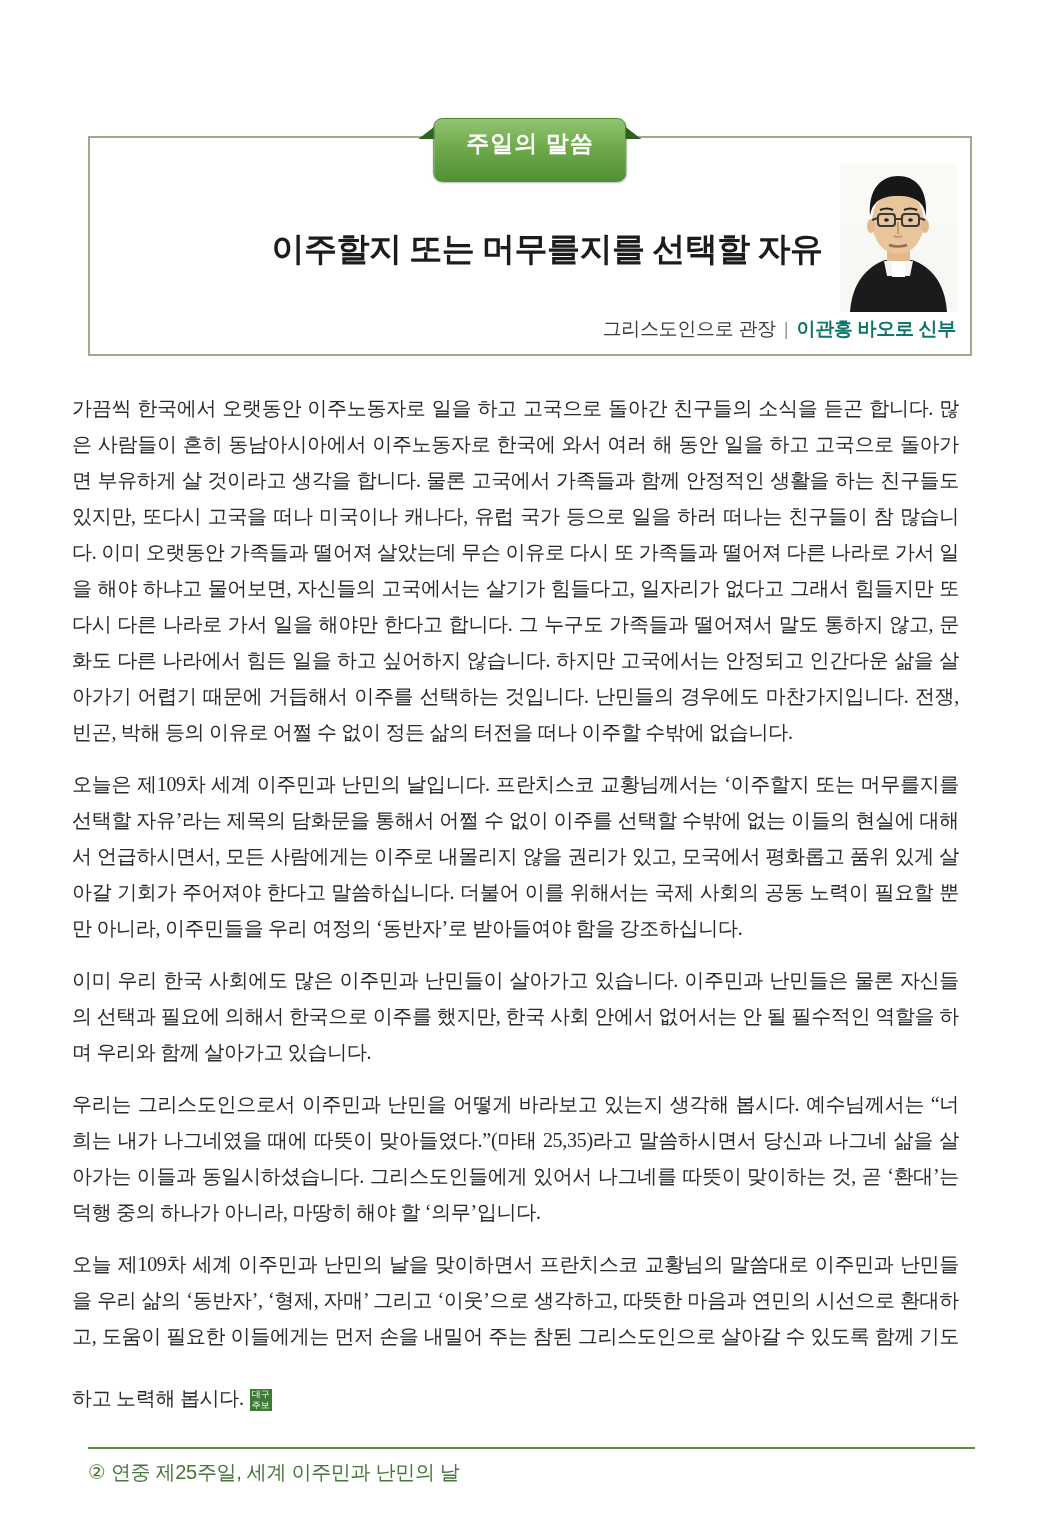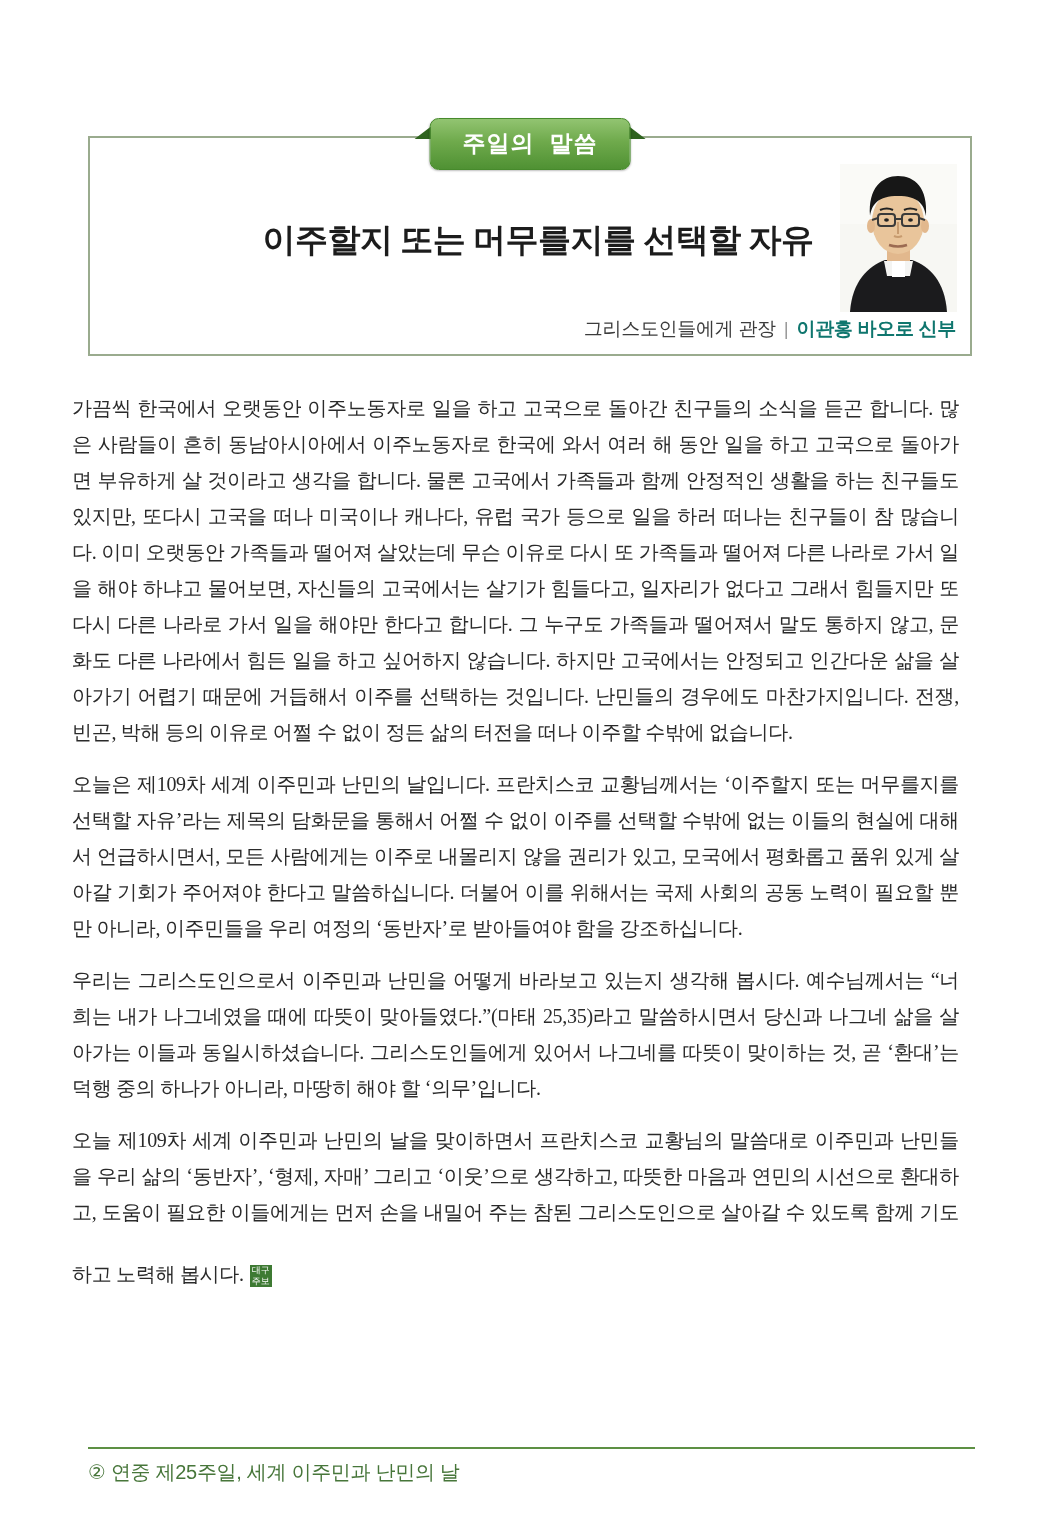--- a/index.html
+++ b/index.html
@@ -28,26 +28,26 @@
     position: absolute;
     left: 50%;
     top: -20px;
     transform: translateX(-50%);
     z-index: 3;
   }
   .ribbon-label {
     display: inline-block;
     position: relative;
     z-index: 2;
-    padding: 9px 32px 10px;
+    padding: 9px 32px 22px;
     background: linear-gradient(#92c471 0%, #6faa4c 45%, #4f9133 100%);
     border: 1px solid #478a2c;
     border-radius: 9px;
     color: #ffffff;
-    font-family: Liberation Mono, monospace;
+    font-family: Liberation Sans, sans-serif;
     font-weight: bold;
     font-size: 23px;
     letter-spacing: 1px;
     box-shadow: 0 1px 2px rgba(0,0,0,0.25);
   }
   .fold {
     position: absolute;
     top: 8px;
     width: 0; height: 0;
     z-index: 1;
@@ -61,21 +61,21 @@
     right: -15px;
     border-bottom: 13px solid #2f641f;
     border-right: 17px solid transparent;
   }
 
   .title {
     position: absolute;
     left: 0;
     top: 72px;
     width: 100%;
-    margin: 8px;
+    margin: 17px;
     text-align: center;
     font-family: "Liberation Serif", "DejaVu Serif", serif;
     font-weight: bold;
     font-size: 33px;
     letter-spacing: -0.5px;
     color: #1c1c1c;
   }
 
   .photo {
     position: absolute;
@@ -200,28 +200,29 @@
         <path d="M40,46 Q47,43 53,46" stroke="#222" stroke-width="2" fill="none"></path>
         <path d="M64,46 Q70,43 77,46" stroke="#222" stroke-width="2" fill="none"></path>
 
         <path d="M58,58 L58,70 M54,72 Q58,74 62,72" stroke="#c79b6f" stroke-width="2" fill="none"></path>
 
         <path d="M49,81 Q58,84 67,81" stroke="#9c6b52" stroke-width="2.4" fill="none"></path>
       </svg>
     </figure>
 
     <div class="byline">
-      <span>그리스도인들에게 관장</span><span class="sep">|</span><strong>이관홍 바오로 신부</strong>
+      <span>그리스도인으로 관장</span><span class="sep">|</span><strong>이관홍 바오로 신부</strong>
     </div>
 
   </header>
 
   <main class="body-text">
     <p>가끔씩 한국에서 오랫동안 이주노동자로 일을 하고 고국으로 돌아간 친구들의 소식을 듣곤 합니다. 많은 사람들이 흔히 동남아시아에서 이주노동자로 한국에 와서 여러 해 동안 일을 하고 고국으로 돌아가면 부유하게 살 것이라고 생각을 합니다. 물론 고국에서 가족들과 함께 안정적인 생활을 하는 친구들도 있지만, 또다시 고국을 떠나 미국이나 캐나다, 유럽 국가 등으로 일을 하러 떠나는 친구들이 참 많습니다. 이미 오랫동안 가족들과 떨어져 살았는데 무슨 이유로 다시 또 가족들과 떨어져 다른 나라로 가서 일을 해야 하냐고 물어보면, 자신들의 고국에서는 살기가 힘들다고, 일자리가 없다고 그래서 힘들지만 또다시 다른 나라로 가서 일을 해야만 한다고 합니다. 그 누구도 가족들과 떨어져서 말도 통하지 않고, 문화도 다른 나라에서 힘든 일을 하고 싶어하지 않습니다. 하지만 고국에서는 안정되고 인간다운 삶을 살아가기 어렵기 때문에 거듭해서 이주를 선택하는 것입니다. 난민들의 경우에도 마찬가지입니다. 전쟁, 빈곤, 박해 등의 이유로 어쩔 수 없이 정든 삶의 터전을 떠나 이주할 수밖에 없습니다.</p>
     <p>오늘은 제109차 세계 이주민과 난민의 날입니다. 프란치스코 교황님께서는 ‘이주할지 또는 머무를지를 선택할 자유’라는 제목의 담화문을 통해서 어쩔 수 없이 이주를 선택할 수밖에 없는 이들의 현실에 대해서 언급하시면서, 모든 사람에게는 이주로 내몰리지 않을 권리가 있고, 모국에서 평화롭고 품위 있게 살아갈 기회가 주어져야 한다고 말씀하십니다. 더불어 이를 위해서는 국제 사회의 공동 노력이 필요할 뿐만 아니라, 이주민들을 우리 여정의 ‘동반자’로 받아들여야 함을 강조하십니다.</p>
+    <p>이미 우리 한국 사회에도 많은 이주민과 난민들이 살아가고 있습니다. 이주민과 난민들은 물론 자신들의 선택과 필요에 의해서 한국으로 이주를 했지만, 한국 사회 안에서 없어서는 안 될 필수적인 역할을 하며 우리와 함께 살아가고 있습니다.</p>
     <p>우리는 그리스도인으로서 이주민과 난민을 어떻게 바라보고 있는지 생각해 봅시다. 예수님께서는 “너희는 내가 나그네였을 때에 따뜻이 맞아들였다.”(마태 25,35)라고 말씀하시면서 당신과 나그네 삶을 살아가는 이들과 동일시하셨습니다. 그리스도인들에게 있어서 나그네를 따뜻이 맞이하는 것, 곧 ‘환대’는 덕행 중의 하나가 아니라, 마땅히 해야 할 ‘의무’입니다.</p>
     <p><span>오늘 제109차 세계 이주민과 난민의 날을 맞이하면서 프란치스코 교황님의 말씀대로 이주민과 난민들을 우리 삶의 ‘동반자’, ‘형제, 자매’ 그리고 ‘이웃’으로 생각하고, 따뜻한 마음과 연민의 시선으로 환대하고, 도움이 필요한 이들에게는 먼저 손을 내밀어 주는 참된 그리스도인으로 살아갈 수 있도록 함께 기도하고 노력해 봅시다.</span><span class="endmark"><span>대구</span><span>주보</span></span></p>
   </main>
 
   <footer class="footer">
     <div class="footer-rule"></div>
     <div class="footer-text">② 연중 제25주일, 세계 이주민과 난민의 날</div>
   </footer>
 
 </div>

